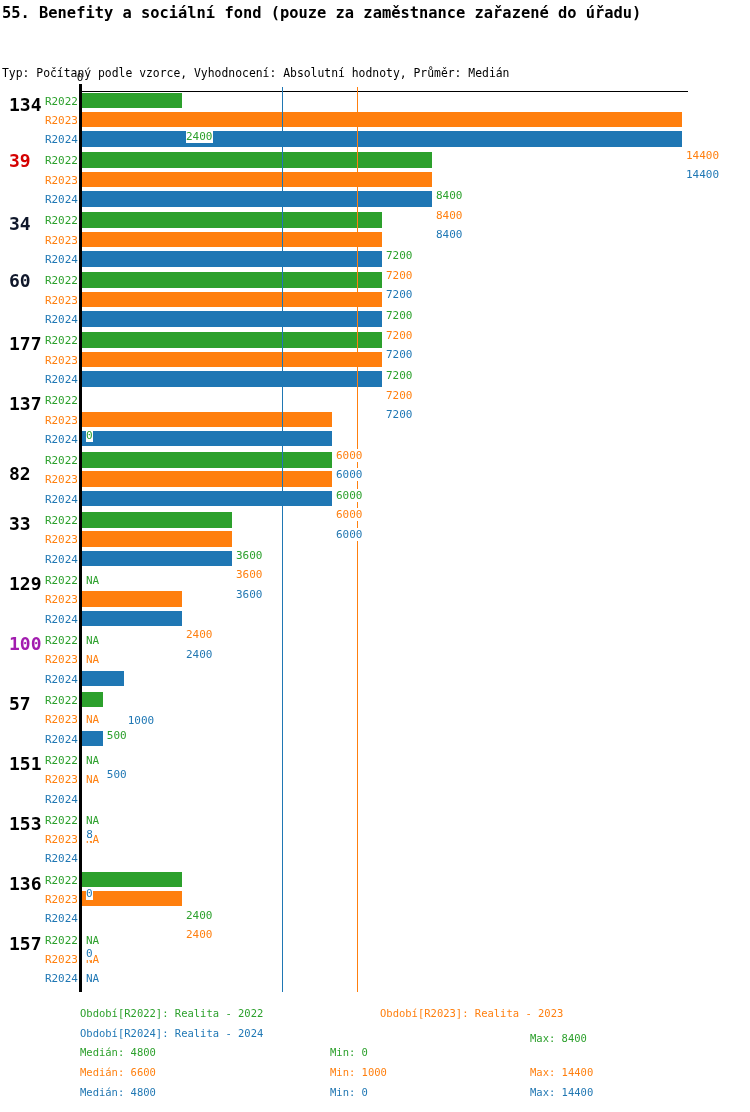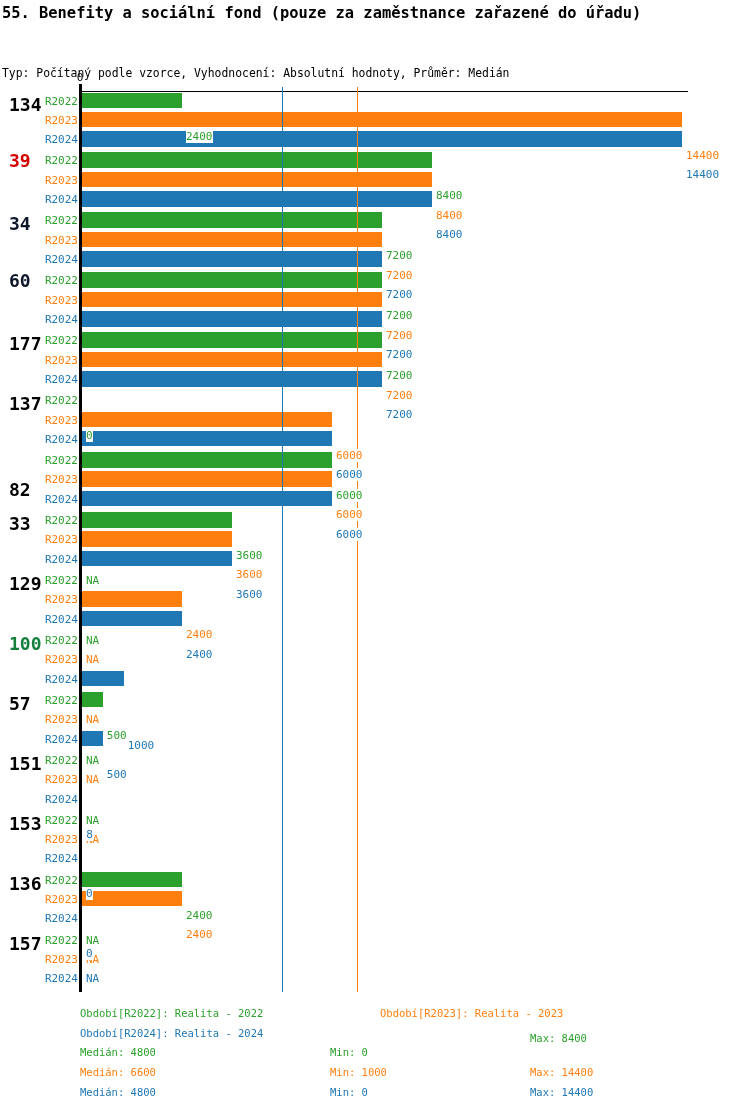--- a/index.html
+++ b/index.html
@@ -87,21 +87,21 @@
       <div class="vallab" style="left: 386px; top: 373.02px; color: rgb(31, 119, 180);">7200</div>
       <div class="idlab" style="top: 393.15px; color: rgb(0, 0, 0);">137</div>
       <div class="rowlab" style="top: 394.15px; color: rgb(44, 160, 44);">R2022</div>
       <div class="vallab" style="left: 86px; top: 394.15px; color: rgb(44, 160, 44);">0</div>
       <div class="rowlab" style="top: 413.55px; color: rgb(255, 127, 14);">R2023</div>
       <div class="bar" style="left: 82px; top: 411.55px; width: 250px; height: 15.5px; background: rgb(255, 127, 14);"></div>
       <div class="vallab" style="left: 336px; top: 413.55px; color: rgb(255, 127, 14);">6000</div>
       <div class="rowlab" style="top: 432.95px; color: rgb(31, 119, 180);">R2024</div>
       <div class="bar" style="left: 82px; top: 430.95px; width: 250px; height: 15.5px; background: rgb(31, 119, 180);"></div>
       <div class="vallab" style="left: 336px; top: 432.95px; color: rgb(31, 119, 180);">6000</div>
-      <div class="idlab" style="top: 479px; color: rgb(0, 0, 0);">82</div>
+      <div class="idlab" style="top: 463px; color: rgb(0, 0, 0);">82</div>
       <div class="rowlab" style="top: 454.08px; color: rgb(44, 160, 44);">R2022</div>
       <div class="bar" style="left: 82px; top: 452.08px; width: 250px; height: 15.5px; background: rgb(44, 160, 44);"></div>
       <div class="vallab" style="left: 336px; top: 454.08px; color: rgb(44, 160, 44);">6000</div>
       <div class="rowlab" style="top: 473.48px; color: rgb(255, 127, 14);">R2023</div>
       <div class="bar" style="left: 82px; top: 471.48px; width: 250px; height: 15.5px; background: rgb(255, 127, 14);"></div>
       <div class="vallab" style="left: 336px; top: 473.48px; color: rgb(255, 127, 14);">6000</div>
       <div class="rowlab" style="top: 492.88px; color: rgb(31, 119, 180);">R2024</div>
       <div class="bar" style="left: 82px; top: 490.88px; width: 250px; height: 15.5px; background: rgb(31, 119, 180);"></div>
       <div class="vallab" style="left: 336px; top: 492.88px; color: rgb(31, 119, 180);">6000</div>
       <div class="idlab" style="top: 513.01px; color: rgb(0, 0, 0);">33</div>
@@ -116,28 +116,28 @@
       <div class="vallab" style="left: 236px; top: 552.81px; color: rgb(31, 119, 180);">3600</div>
       <div class="idlab" style="top: 572.94px; color: rgb(0, 0, 0);">129</div>
       <div class="rowlab" style="top: 573.94px; color: rgb(44, 160, 44);">R2022</div>
       <div class="nalab" style="left: 86px; top: 573.94px; color: rgb(44, 160, 44);">NA</div>
       <div class="rowlab" style="top: 593.34px; color: rgb(255, 127, 14);">R2023</div>
       <div class="bar" style="left: 82px; top: 591.34px; width: 100px; height: 15.5px; background: rgb(255, 127, 14);"></div>
       <div class="vallab" style="left: 186px; top: 593.34px; color: rgb(255, 127, 14);">2400</div>
       <div class="rowlab" style="top: 612.74px; color: rgb(31, 119, 180);">R2024</div>
       <div class="bar" style="left: 82px; top: 610.74px; width: 100px; height: 15.5px; background: rgb(31, 119, 180);"></div>
       <div class="vallab" style="left: 186px; top: 612.74px; color: rgb(31, 119, 180);">2400</div>
-      <div class="idlab" style="top: 632.87px; color: #15803d;">100</div>
+      <div class="idlab" style="top: 632.87px; color: #a21caf;">100</div>
       <div class="rowlab" style="top: 633.87px; color: rgb(44, 160, 44);">R2022</div>
       <div class="nalab" style="left: 86px; top: 633.87px; color: rgb(44, 160, 44);">NA</div>
       <div class="rowlab" style="top: 653.27px; color: rgb(255, 127, 14);">R2023</div>
       <div class="nalab" style="left: 86px; top: 653.27px; color: rgb(255, 127, 14);">NA</div>
       <div class="rowlab" style="top: 672.67px; color: rgb(31, 119, 180);">R2024</div>
       <div class="bar" style="left: 82px; top: 670.67px; width: 41.6667px; height: 15.5px; background: rgb(31, 119, 180);"></div>
-      <div class="vallab" style="left: 127.667px; top: 704px; color: rgb(31, 119, 180);">1000</div>
+      <div class="vallab" style="left: 127.667px; top: 679px; color: rgb(31, 119, 180);">1000</div>
       <div class="idlab" style="top: 692.8px; color: rgb(0, 0, 0);">57</div>
       <div class="rowlab" style="top: 693.8px; color: rgb(44, 160, 44);">R2022</div>
       <div class="bar" style="left: 82px; top: 691.8px; width: 20.8333px; height: 15.5px; background: rgb(44, 160, 44);"></div>
       <div class="vallab" style="left: 106.833px; top: 693.8px; color: rgb(44, 160, 44);">500</div>
       <div class="rowlab" style="top: 713.2px; color: rgb(255, 127, 14);">R2023</div>
       <div class="nalab" style="left: 86px; top: 713.2px; color: rgb(255, 127, 14);">NA</div>
       <div class="rowlab" style="top: 732.6px; color: rgb(31, 119, 180);">R2024</div>
       <div class="bar" style="left: 82px; top: 730.6px; width: 20.8333px; height: 15.5px; background: rgb(31, 119, 180);"></div>
       <div class="vallab" style="left: 106.833px; top: 732.6px; color: rgb(31, 119, 180);">500</div>
       <div class="idlab" style="top: 752.73px; color: rgb(0, 0, 0);">151</div>

